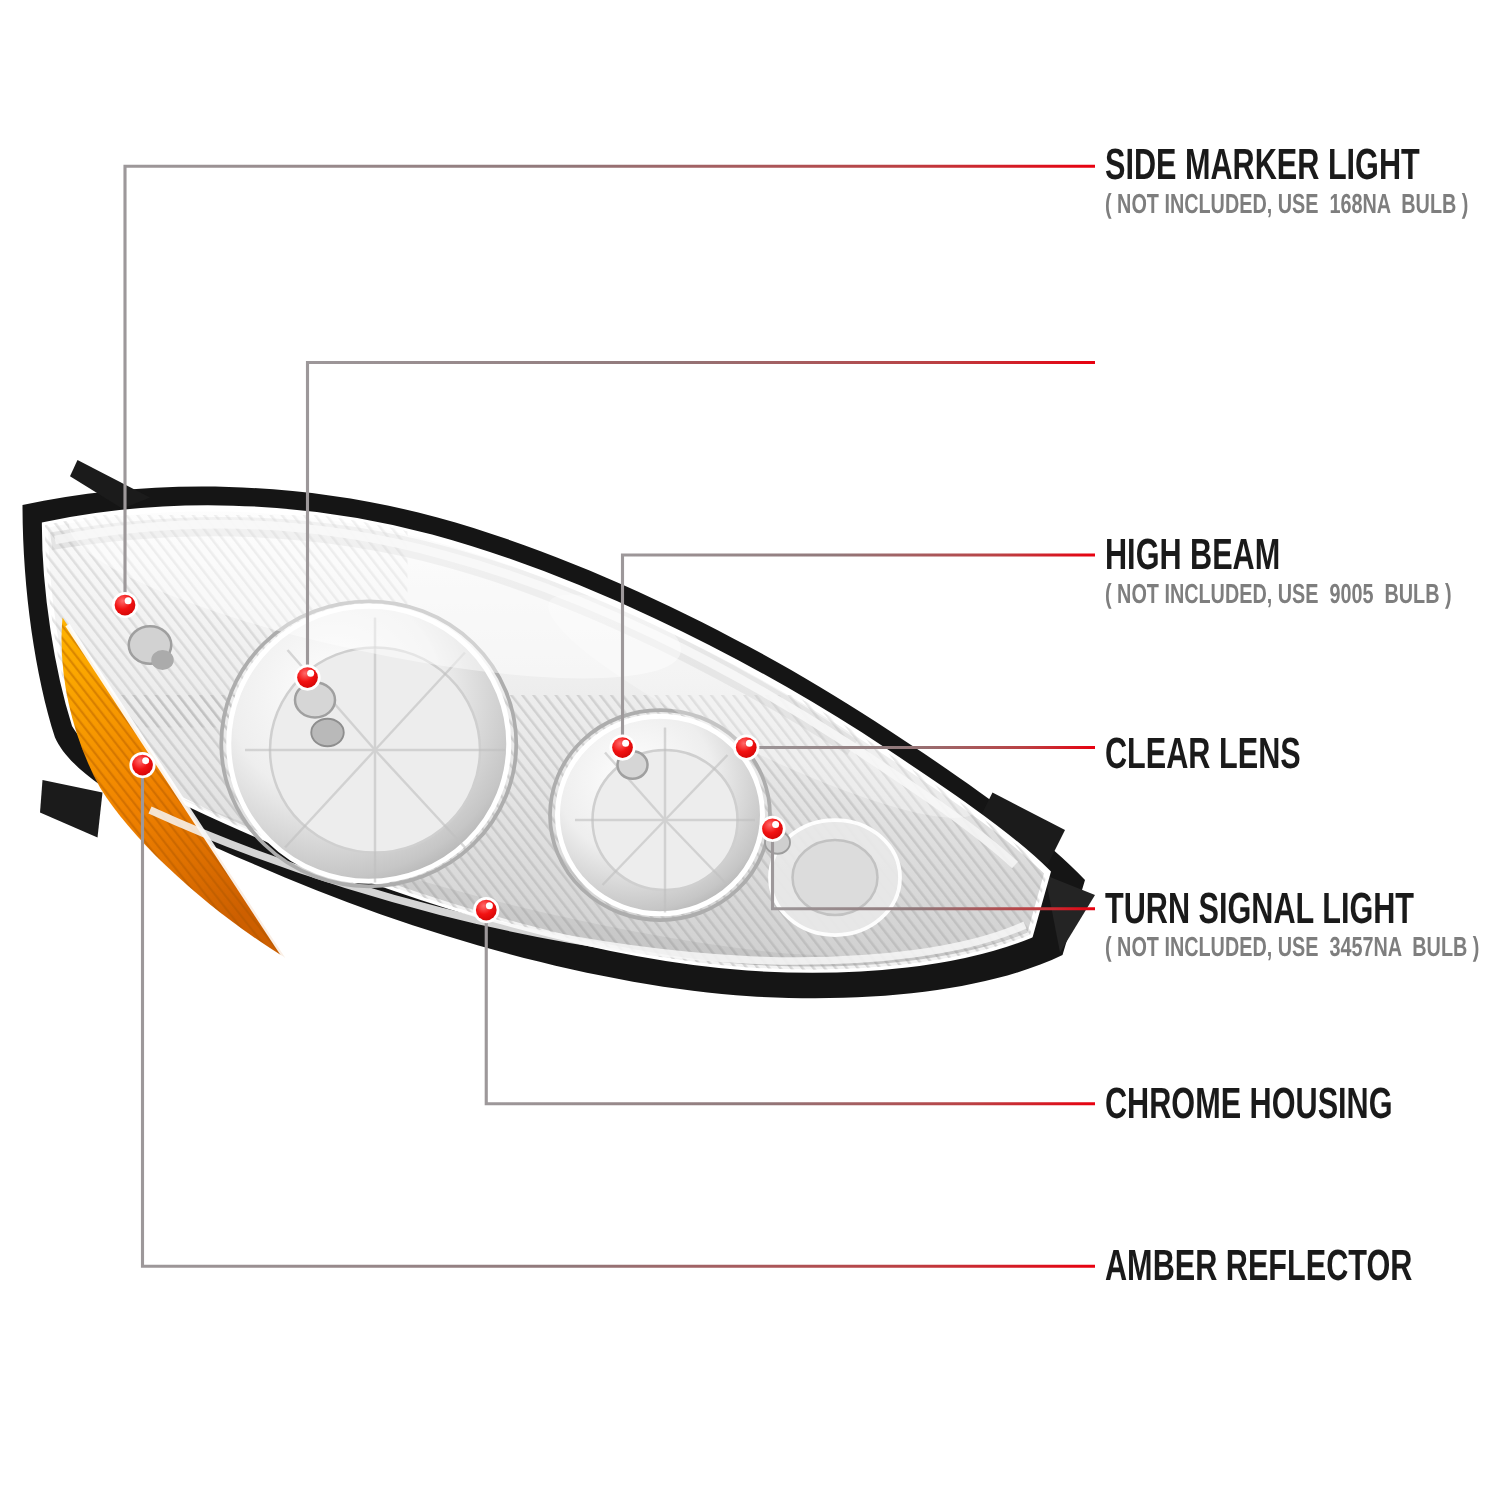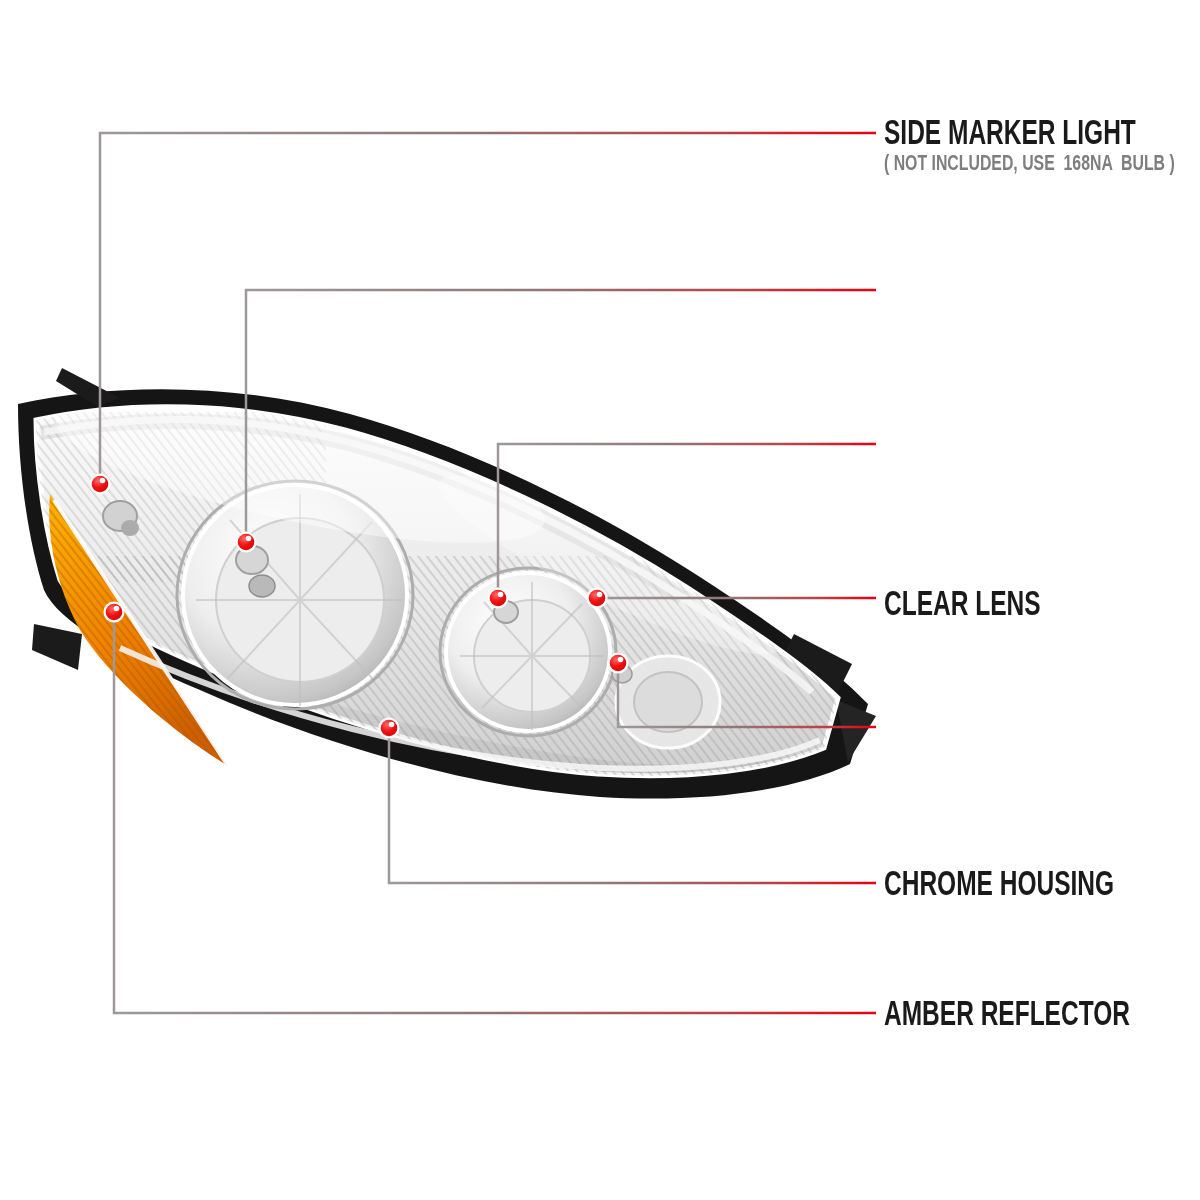--- a/index.html
+++ b/index.html
@@ -259,24 +259,32 @@
           <circle cx="114" cy="612" r="8.3" fill="url(#dotGrad)"></circle>
           <circle cx="116.5" cy="608.5" r="2.8" fill="#ffffff"></circle>
       </g>
     </g>
   </svg>
 
   <div class="callout" style="top:114px">
     <span class="title">SIDE MARKER LIGHT</span>
     <span class="subtitle">( NOT INCLUDED, USE  168NA  BULB )</span>
   </div>
+  <div class="callout" style="top:426px">
+    <span class="title">HIGH BEAM</span>
+    <span class="subtitle">( NOT INCLUDED, USE  9005  BULB )</span>
+  </div>
   <div class="callout" style="top:585px">
     <span class="title">CLEAR LENS</span>
     
   </div>
+  <div class="callout" style="top:709px">
+    <span class="title">TURN SIGNAL LIGHT</span>
+    <span class="subtitle">( NOT INCLUDED, USE  3457NA  BULB )</span>
+  </div>
   <div class="callout" style="top:995px">
     <span class="title">AMBER REFLECTOR</span>
     
   </div>
   <div class="callout" style="top:865px">
     <span class="title">CHROME HOUSING</span>
     
   </div>
 
 </div>

